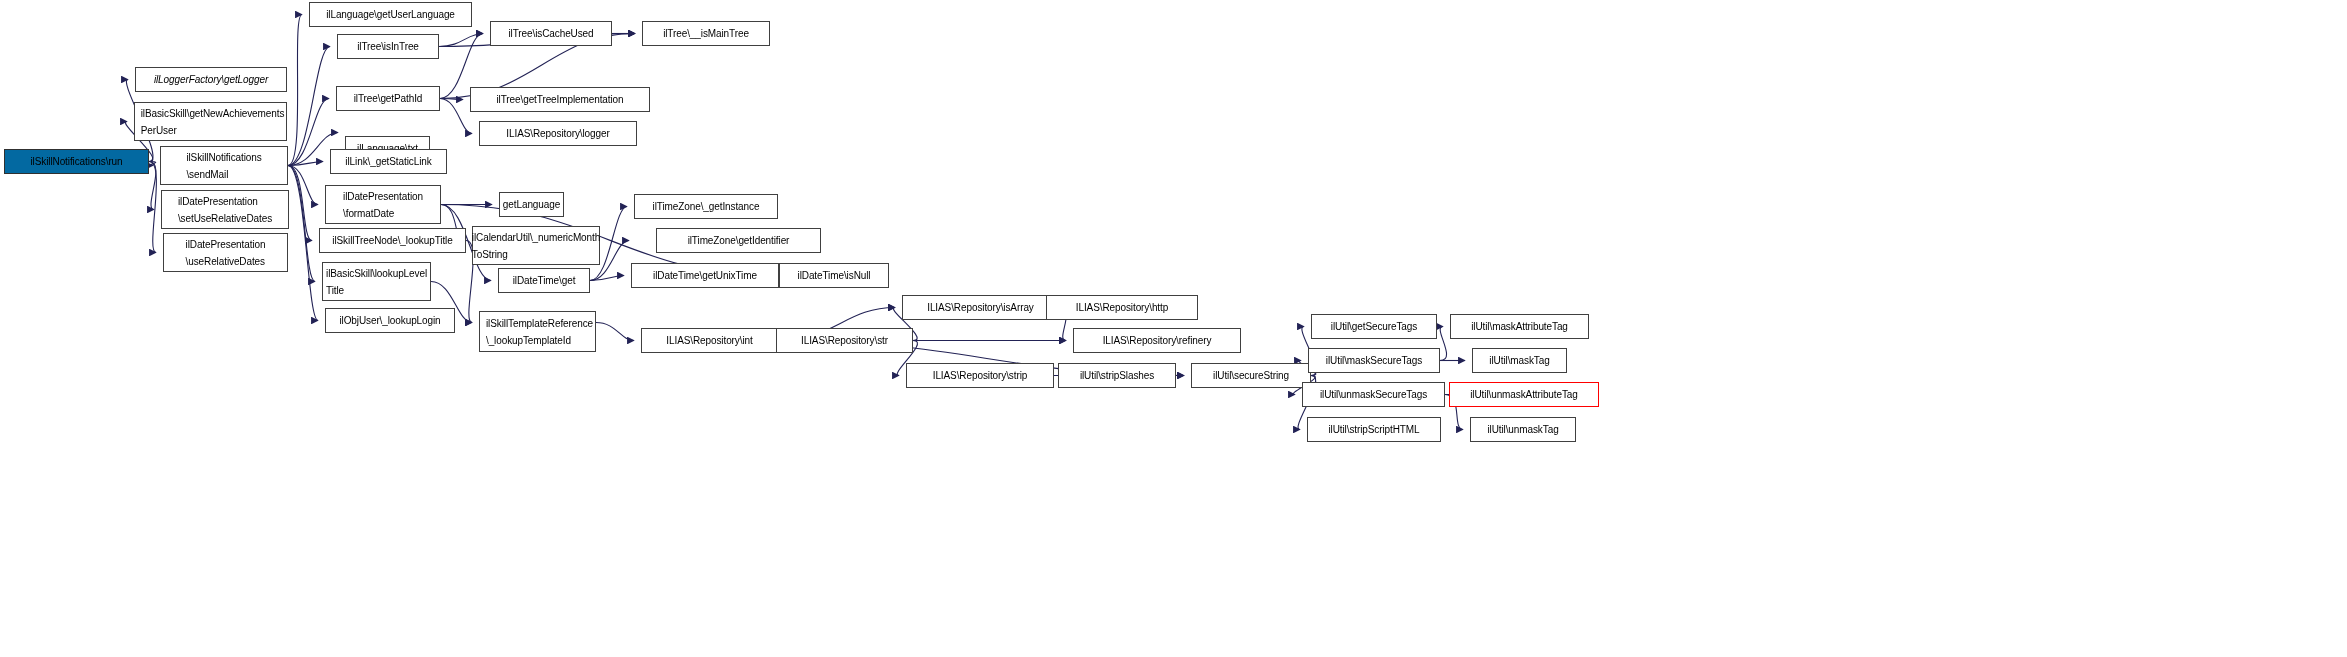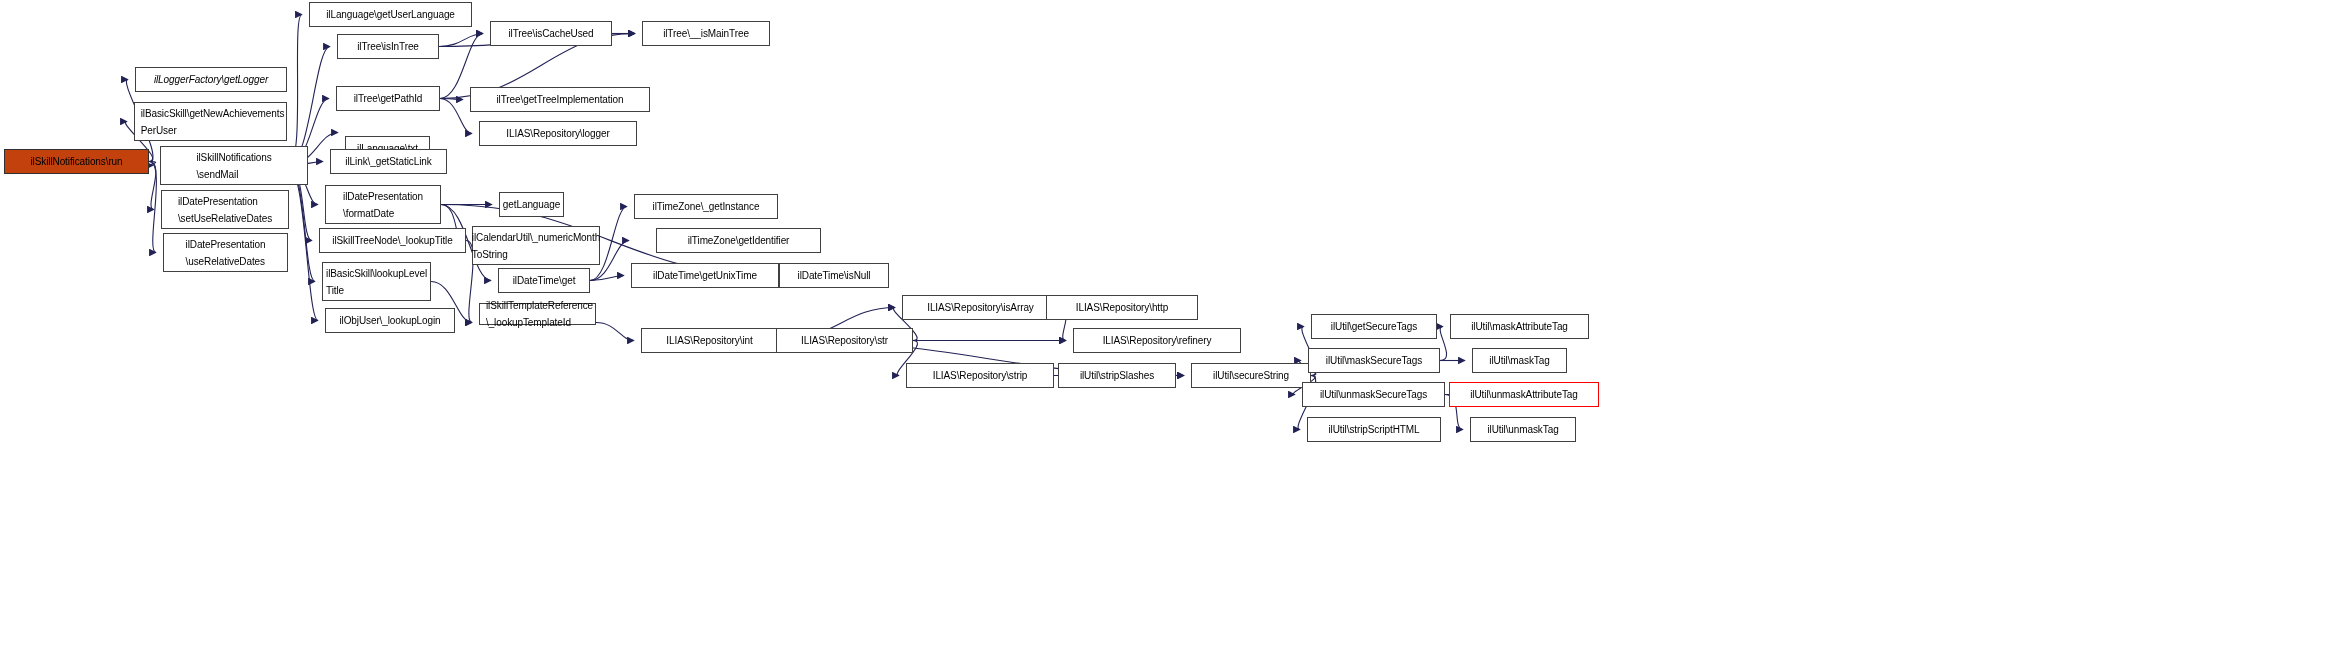--- a/index.html
+++ b/index.html
@@ -32,21 +32,21 @@
     font-size: 10px;
     line-height: 17px;
     display: flex;
     align-items: center;
     justify-content: center;
     white-space: pre-line;
     padding: 1px 4px;
     letter-spacing: -0.1px;
   }
   .node.root {
-    background: #c2410c;
+    background: #0369a1;
     border-color: #303030;
   }
   .node.highlight {
     border-color: #ff0000;
     border-width: 1px;
   }
 </style>
 </head>
 <body>
 
@@ -108,21 +108,21 @@
         <path d="M 1440 360.5 C 1458 360.5, 1454 360.5, 1465 360.5" fill="none" stroke="#222255" stroke-width="1.1" marker-end="url(#arrow)"></path>
         <path d="M 1445 394.5 C 1463 394.5, 1431 394.5, 1442 394.5" fill="none" stroke="#222255" stroke-width="1.1" marker-end="url(#arrow)"></path>
         <path d="M 1445 394.5 C 1463 394.5, 1452 429.5, 1463 429.5" fill="none" stroke="#222255" stroke-width="1.1" marker-end="url(#arrow)"></path>
       </g>
   </svg>
   <div id="node-layer">
       <div class="node root" style="left: 4px; top: 149px; width: 145px; height: 25px;">ilSkillNotifications\run</div>
       <div class="node" style="left: 135px; top: 67px; width: 152px; height: 25px; font-style: italic;">ilLoggerFactory\getLogger</div>
       <div class="node" style="left: 134px; top: 102px; width: 153px; height: 39px; padding-left: 8px;">ilBasicSkill\getNewAchievements
 PerUser</div>
-      <div class="node" style="left: 160px; top: 146px; width: 148px; height: 39px;">ilSkillNotifications
+      <div class="node" style="left: 160px; top: 146px; width: 128px; height: 39px;">ilSkillNotifications
 \sendMail</div>
       <div class="node" style="left: 161px; top: 190px; width: 128px; height: 39px;">ilDatePresentation
 \setUseRelativeDates</div>
       <div class="node" style="left: 163px; top: 233px; width: 125px; height: 39px;">ilDatePresentation
 \useRelativeDates</div>
       <div class="node" style="left: 309px; top: 2px; width: 163px; height: 25px;">ilLanguage\getUserLanguage</div>
       <div class="node" style="left: 337px; top: 34px; width: 102px; height: 25px;">ilTree\isInTree</div>
       <div class="node" style="left: 336px; top: 86px; width: 104px; height: 25px;">ilTree\getPathId</div>
       <div class="node" style="left: 345px; top: 120px; width: 85px; height: 25px; margin-top: 16px;">ilLanguage\txt</div>
       <div class="node" style="left: 330px; top: 149px; width: 117px; height: 25px;">ilLink\_getStaticLink</div>
@@ -132,21 +132,21 @@
       <div class="node" style="left: 322px; top: 262px; width: 109px; height: 39px;">ilBasicSkill\lookupLevel
 Title</div>
       <div class="node" style="left: 325px; top: 308px; width: 130px; height: 25px;">ilObjUser\_lookupLogin</div>
       <div class="node" style="left: 490px; top: 21px; width: 122px; height: 25px;">ilTree\isCacheUsed</div>
       <div class="node" style="left: 470px; top: 87px; width: 180px; height: 25px;">ilTree\getTreeImplementation</div>
       <div class="node" style="left: 479px; top: 121px; width: 158px; height: 25px;">ILIAS\Repository\logger</div>
       <div class="node" style="left: 499px; top: 192px; width: 65px; height: 25px;">getLanguage</div>
       <div class="node" style="left: 472px; top: 226px; width: 128px; height: 39px;">ilCalendarUtil\_numericMonth
 ToString</div>
       <div class="node" style="left: 498px; top: 268px; width: 92px; height: 25px;">ilDateTime\get</div>
-      <div class="node" style="left: 479px; top: 303px; width: 117px; height: 22px; padding-left: 8px;">ilSkillTemplateReference
+      <div class="node" style="left: 479px; top: 311px; width: 117px; height: 41px; padding-left: 8px;">ilSkillTemplateReference
 \_lookupTemplateId</div>
       <div class="node" style="left: 642px; top: 21px; width: 128px; height: 25px;">ilTree\__isMainTree</div>
       <div class="node" style="left: 634px; top: 194px; width: 144px; height: 25px;">ilTimeZone\_getInstance</div>
       <div class="node" style="left: 656px; top: 228px; width: 165px; height: 25px;">ilTimeZone\getIdentifier</div>
       <div class="node" style="left: 631px; top: 263px; width: 148px; height: 25px;">ilDateTime\getUnixTime</div>
       <div class="node" style="left: 779px; top: 263px; width: 110px; height: 25px;">ilDateTime\isNull</div>
       <div class="node" style="left: 641px; top: 328px; width: 137px; height: 25px;">ILIAS\Repository\int</div>
       <div class="node" style="left: 776px; top: 328px; width: 137px; height: 25px;">ILIAS\Repository\str</div>
       <div class="node" style="left: 906px; top: 363px; width: 148px; height: 25px;">ILIAS\Repository\strip</div>
       <div class="node" style="left: 902px; top: 295px; width: 157px; height: 25px;">ILIAS\Repository\isArray</div>

